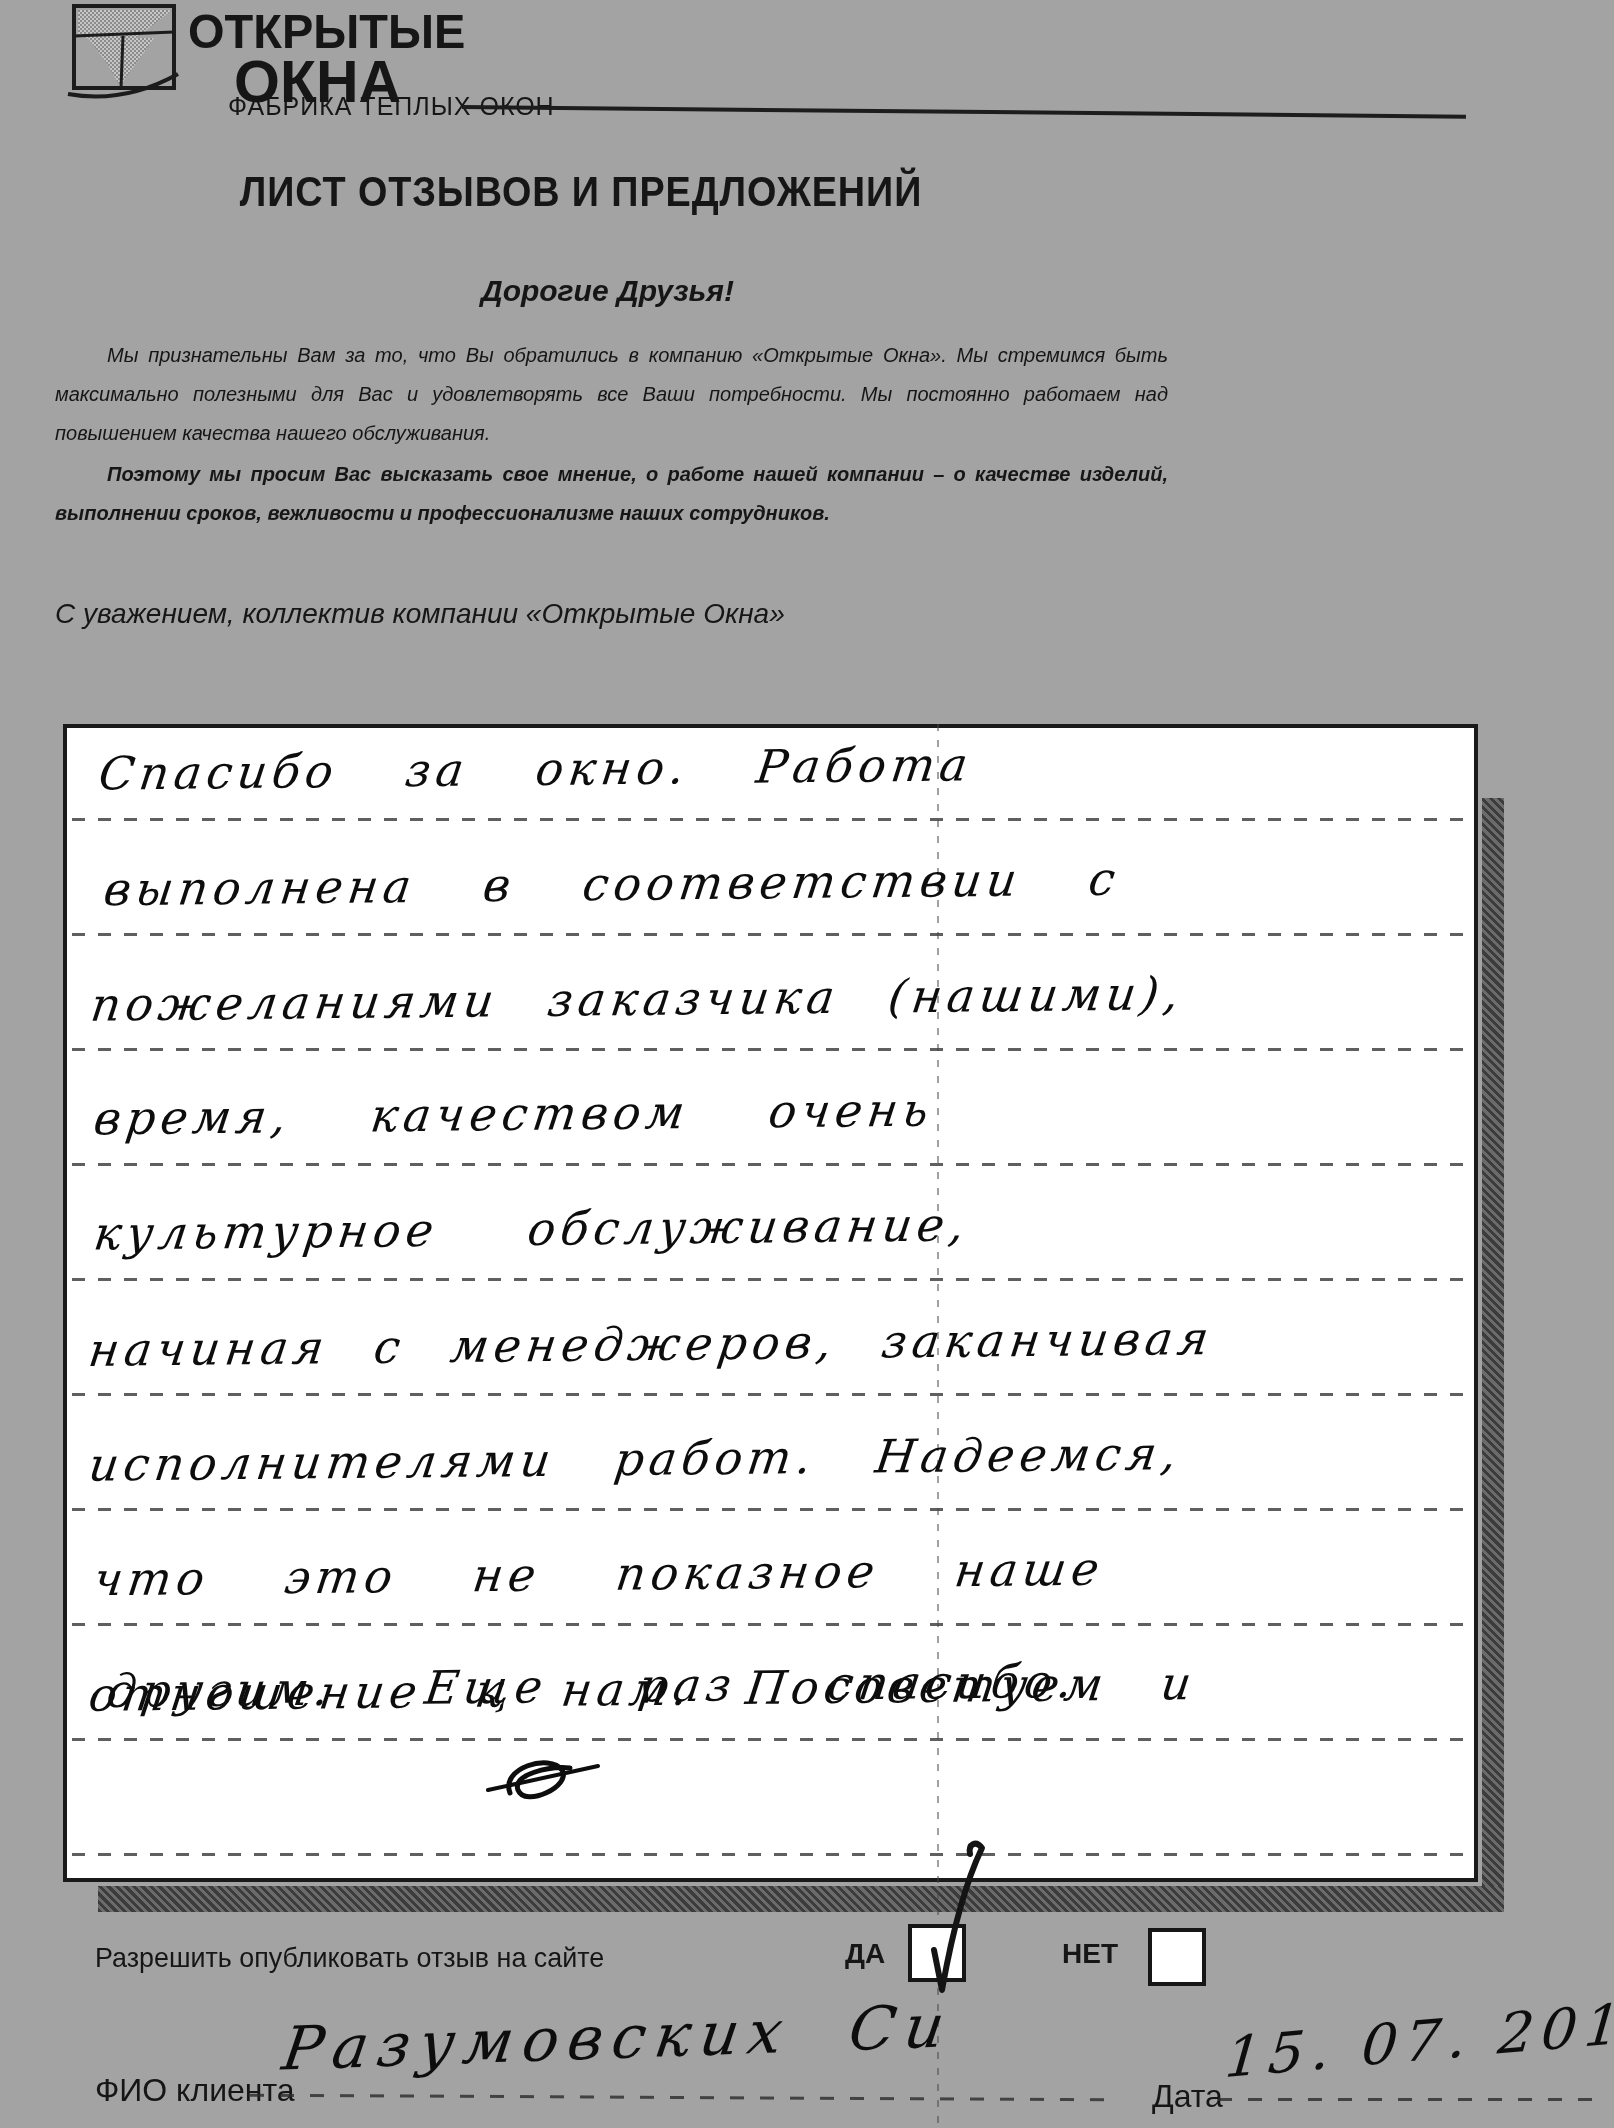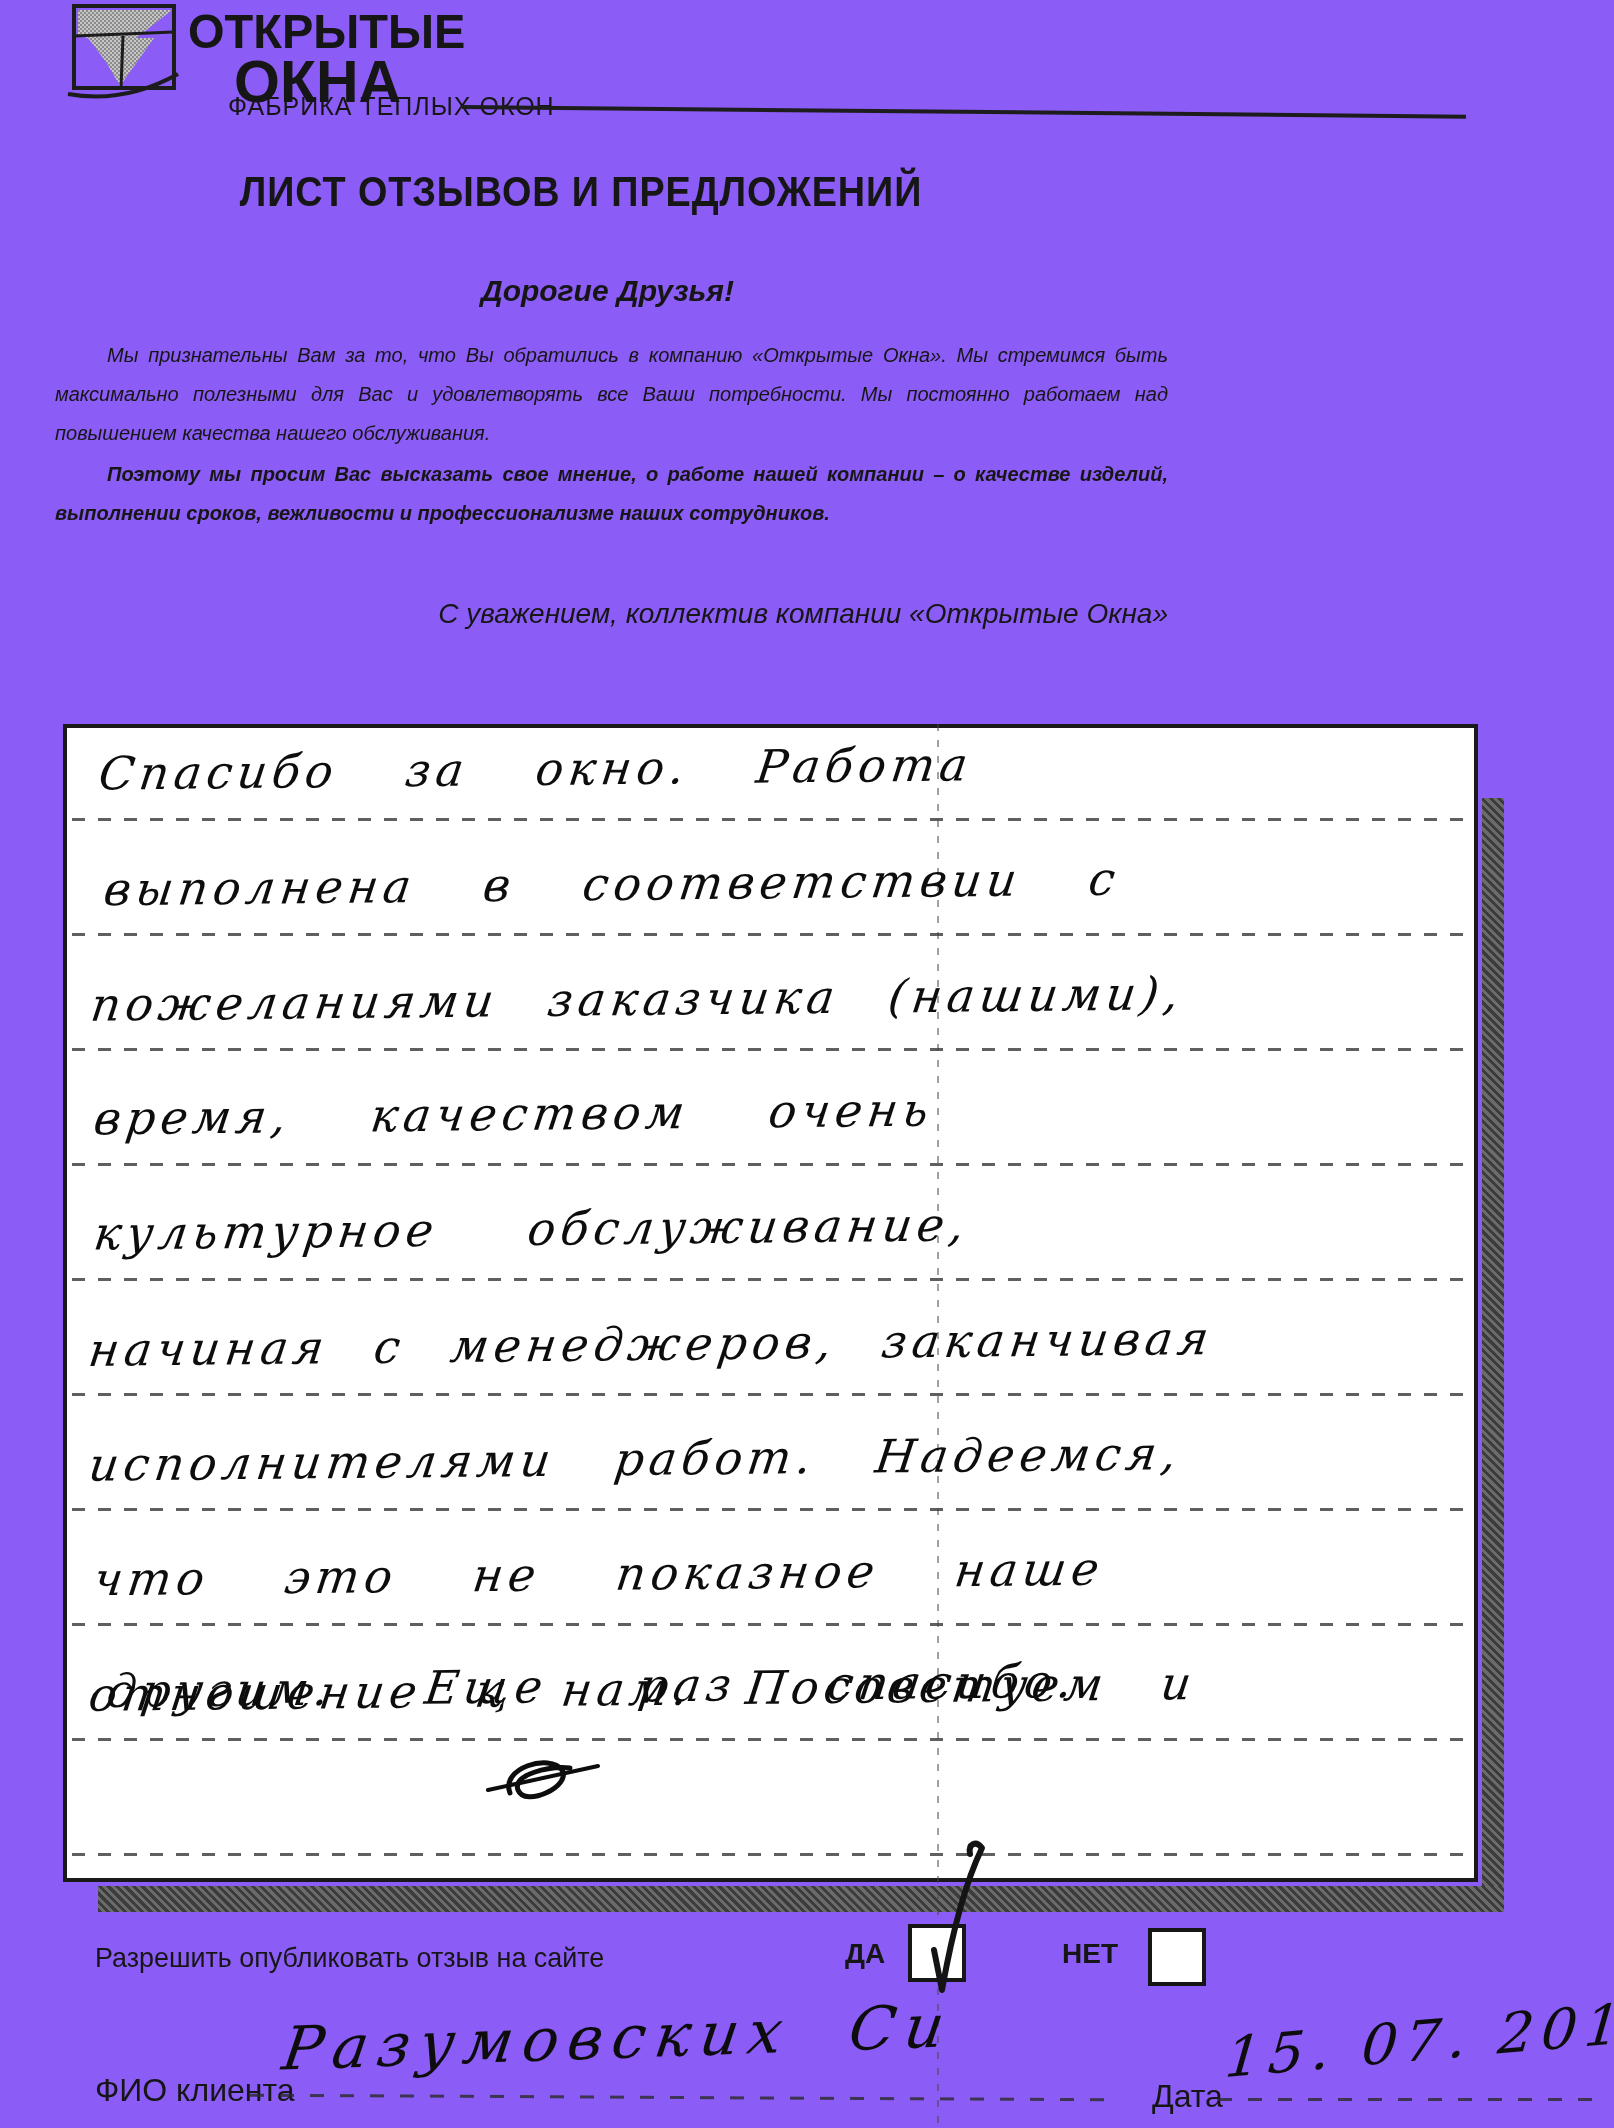--- a/index.html
+++ b/index.html
@@ -1,32 +1,32 @@
 <!DOCTYPE html>
 <html><head>
 <meta charset="utf-8">
 <style>
   html,body{margin:0;padding:0;background:#e8e8e8;}
   .page{
-    position:relative;width:1614px;height:2128px;background:#8b5cf6;
+    position:relative;width:1614px;height:2128px;background:#a3a3a3;
     font-family:"Liberation Sans",sans-serif;color:#161616;overflow:hidden;margin:0 auto;
   }
   
   .brand-line1{position:absolute;left:188px;top:4px;font-size:47px;font-weight:bold;letter-spacing:0px;transform:scaleY(1.02);}
   .brand-line2{position:absolute;left:234px;top:48px;font-size:59px;font-weight:bold;}
   .brand-tagline{position:absolute;left:228px;top:92px;font-size:25px;font-weight:normal;letter-spacing:1px;}
   .header-rule{position:absolute;left:462px;top:105px;width:1004px;height:4px;background:#1d1d1d;transform:rotate(0.55deg);transform-origin:left center;}
   .logo{position:absolute;left:66px;top:2px;width:126px;height:112px;}
   
   .doc-title{position:absolute;left:0px;top:168px;width:1162px;text-align:center;font-size:42px;font-weight:bold;transform:scaleX(.9);letter-spacing:1px;}
   .greeting{position:absolute;left:0px;top:274px;width:1215px;text-align:center;font-size:30px;font-weight:bold;font-style:italic;}
   .para{position:absolute;left:55px;width:1113px;font-size:20px;font-style:italic;line-height:39px;text-align:justify;text-indent:52px;}
   .para1{top:336px;}
   .para2{top:455px;font-weight:bold;}
-  .signoff{position:absolute;left:55px;top:598px;width:1113px;text-align:right;font-size:28px;font-style:italic;}
+  .signoff{position:absolute;left:55px;top:598px;width:1113px;font-size:28px;font-style:italic;}
   
   .review-box{position:absolute;left:63px;top:724px;width:1407px;height:1150px;border:4px solid #1a1a1a;background:#fff;}
   .shadow{position:absolute;background:repeating-linear-gradient(45deg,#3c3c3c 0 3px,#6b6b6b 3px 6px);}
   .shadow-right{left:1482px;top:798px;width:22px;height:1114px;}
   .shadow-bottom{left:98px;top:1886px;width:1406px;height:26px;}
   .rule{position:absolute;left:72px;width:1400px;height:3px;opacity:.75;
     background:repeating-linear-gradient(to right,#2a2a2a 0 13px,transparent 13px 26px);}
   .fold-line{position:absolute;left:937px;top:724px;width:2px;height:1404px;opacity:.5;
     background:repeating-linear-gradient(to bottom,#444 0 7px,transparent 7px 16px);}
   

